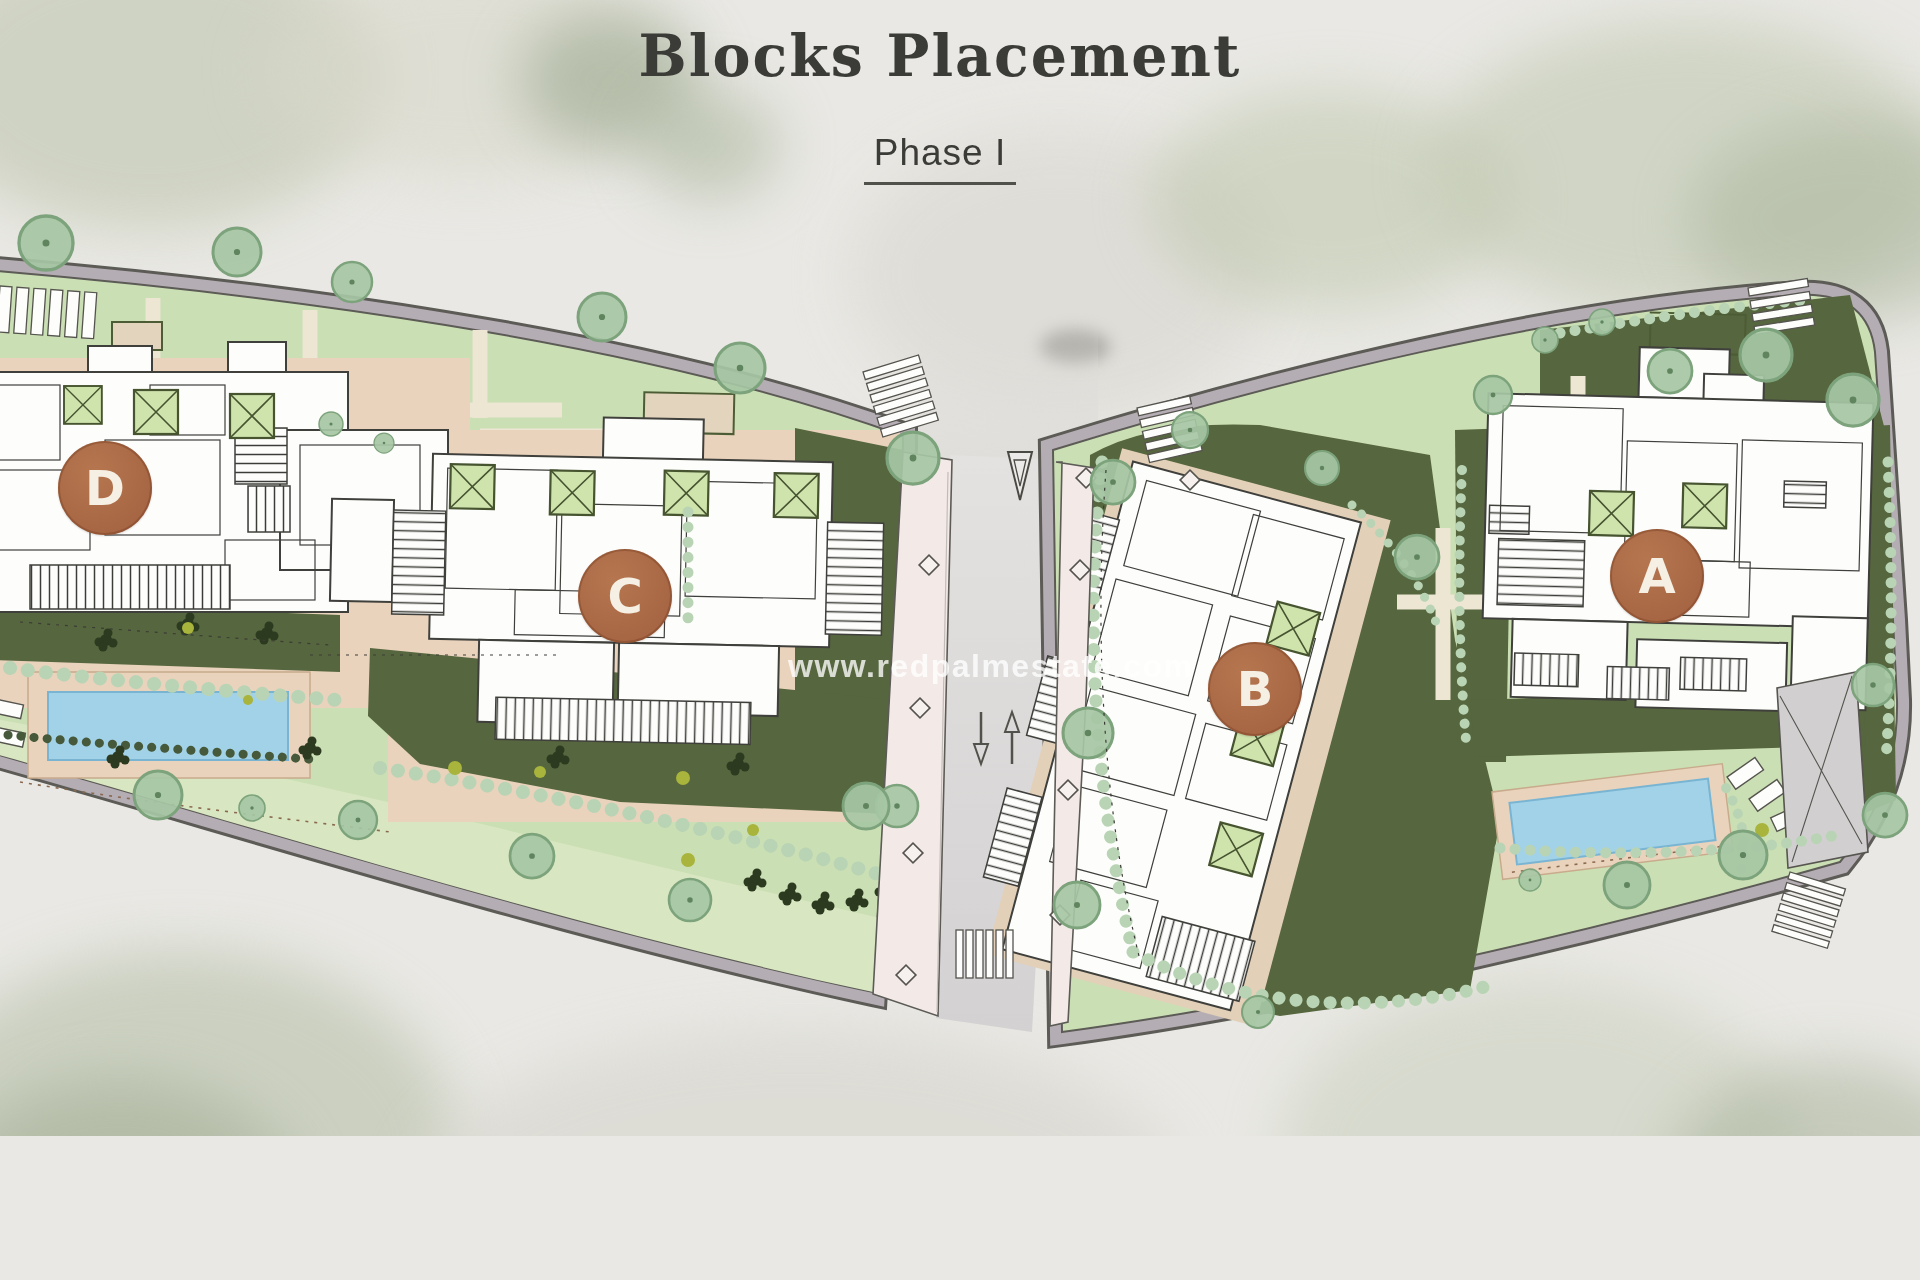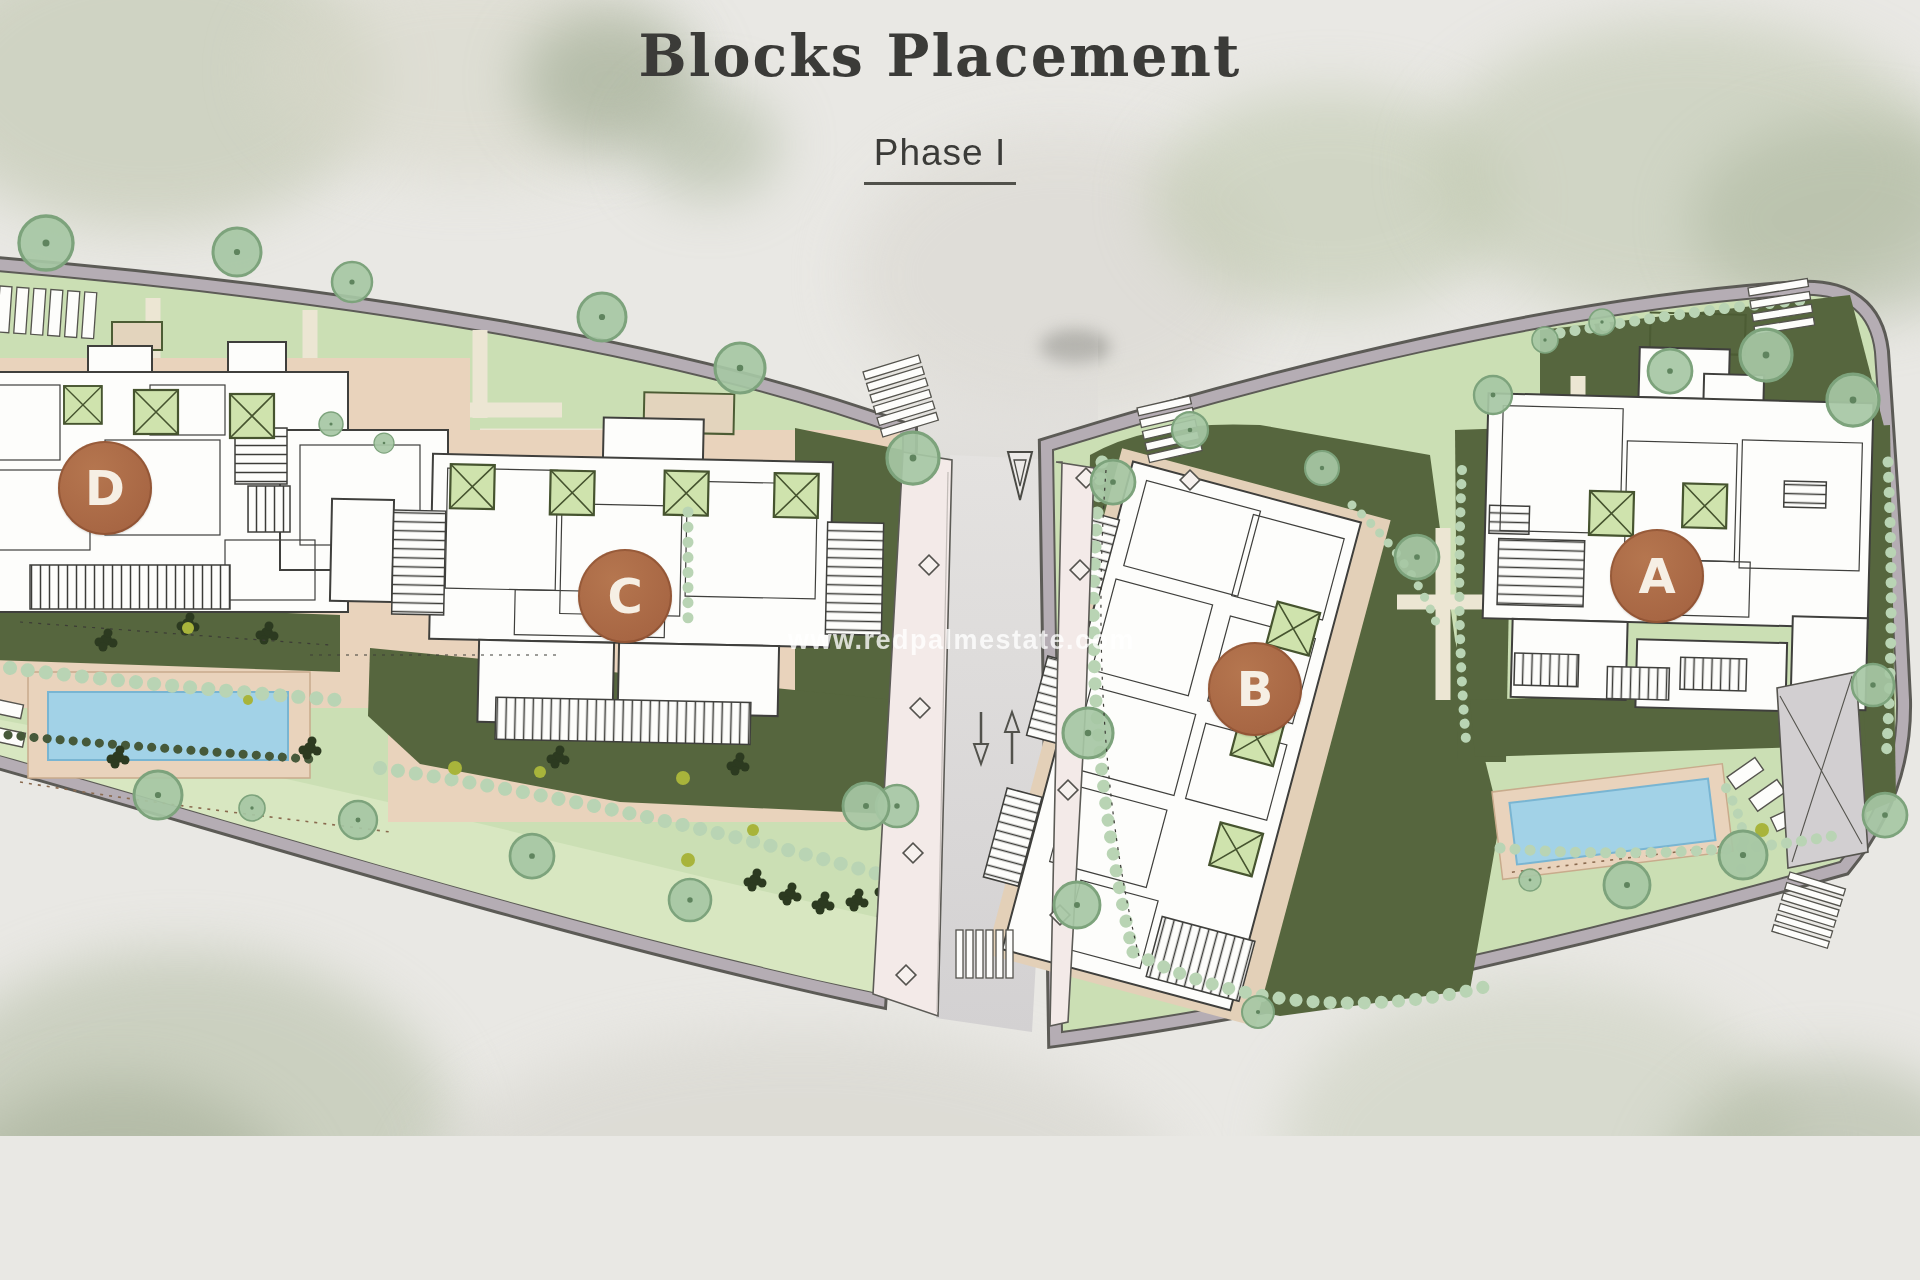--- a/index.html
+++ b/index.html
@@ -9,22 +9,22 @@
   .bg{position:absolute;inset:0;}
   .blob{position:absolute;border-radius:50%;filter:blur(28px);}
   
   .title{position:absolute;left:0;top:22px;width:1880px;text-align:center;
          font-family:"DejaVu Serif","Liberation Serif",serif;font-weight:700;
          font-size:57px;letter-spacing:2px;color:#3b3b38;}
   .subtitle-wrap{position:absolute;left:0;top:132px;width:1880px;text-align:center;}
   .subtitle{display:inline-block;font-family:Liberation Sans, sans-serif;
          font-weight:400;font-size:37px;letter-spacing:1px;color:#3b3b38;
          border-bottom:3px solid #51514b;padding:0 10px 8px 10px;}
-  .watermark{position:absolute;left:788px;top:625px;width:330px;text-align:center;
-         font-size:27px;font-weight:700;letter-spacing:1.5px;
+  .watermark{position:absolute;left:788px;top:648px;width:330px;text-align:center;
+         font-size:32px;font-weight:700;letter-spacing:1.5px;
          color:rgba(255,255,255,0.78);}
   
   .badge{position:absolute;width:94px;height:94px;border-radius:50%;
          background:radial-gradient(circle at 38% 32%,#b5764f,#a2603f);
          box-shadow:inset 0 0 0 2px rgba(110,55,30,.35), 0 1px 2px rgba(0,0,0,.15);
          color:#f6efe4;display:flex;align-items:center;justify-content:center;
          font-size:48px;font-weight:700;font-family:"DejaVu Sans",sans-serif;}
   .plan{position:absolute;left:0;top:0;}
 </style>
 </head>

